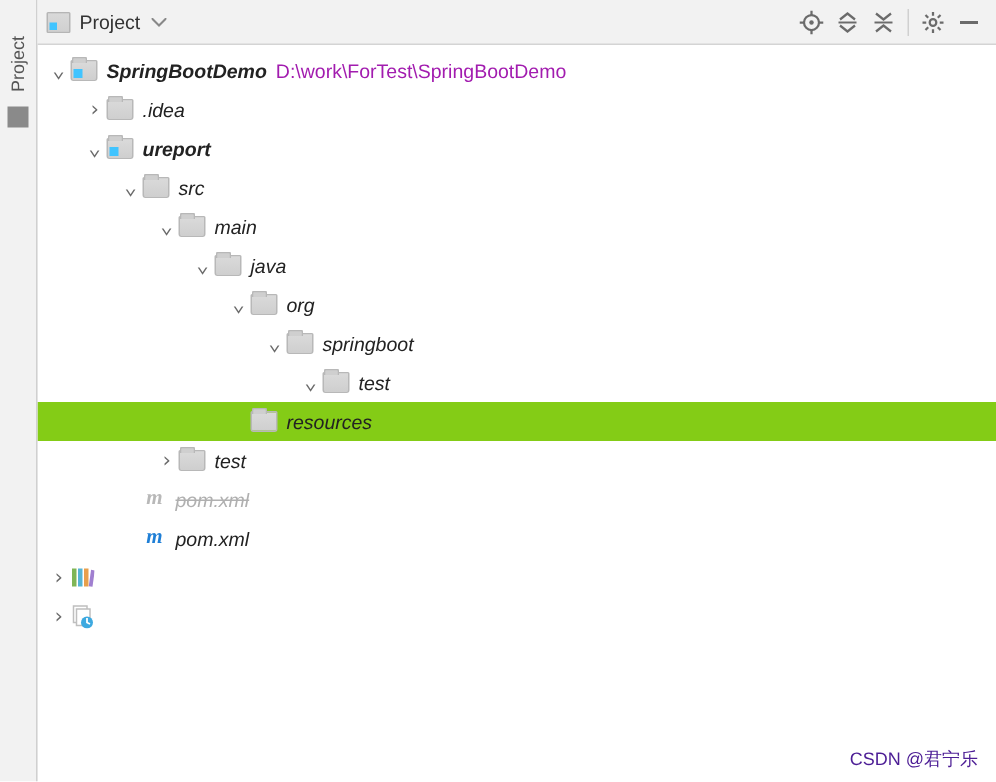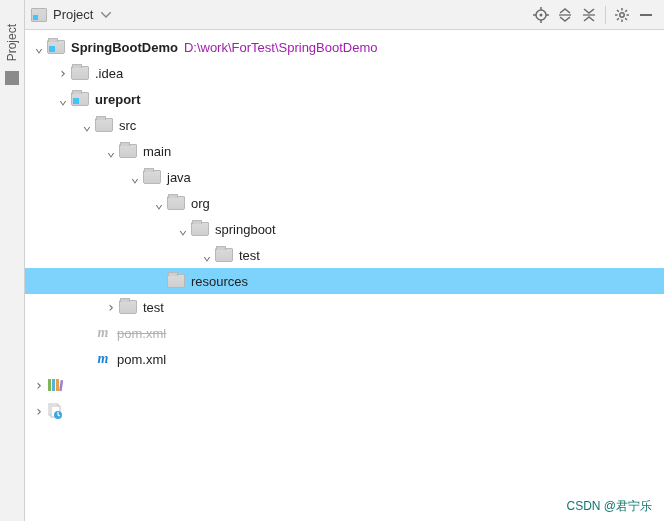--- a/index.html
+++ b/index.html
@@ -99,21 +99,21 @@
   overflow: auto;
   padding: 4px 0;
 }
 .row {
   display: flex;
   align-items: center;
   height: 26px;
   padding-right: 8px;
   white-space: nowrap;
 }
-.row.selected { background: #7dd3fc; }
+.row.selected { background: #84cc16; }
 .indent { display: inline-block; height: 1px; }
 .arrow {
   width: 16px;
   height: 16px;
   display: flex;
   align-items: center;
   justify-content: center;
   cursor: pointer;
   color: #6b6b6b;
   font-size: 14px;
@@ -207,30 +207,30 @@
   flex-shrink:0;
   position:relative;
 }
 .lib-icon svg { width:16px; height:16px; }
 .scratch-icon {
   width:16px; height:16px;
   margin-right:6px;
   flex-shrink:0;
   position:relative;
 }
-.node-label { color:#222; }
+.node-label { color:#222;font-style:italic; }
 .node-label.bold { font-weight:bold; }
 .node-label.dim { color:#b0b0b0; text-decoration: line-through; }
 .node-path { color:#a21caf; margin-left:6px; }
 .watermark {
   position:absolute;
   right:12px;
   bottom:6px;
   font-size:12px;
-  color:#0f766e;
+  color:#4c1d95;
   pointer-events:none;
 }
 </style>
 </head>
 <body>
 
 <div class="outer">
   <div class="side-tab">
     <span class="side-tab-label">Project</span>
     <div class="side-tab-block"></div>

